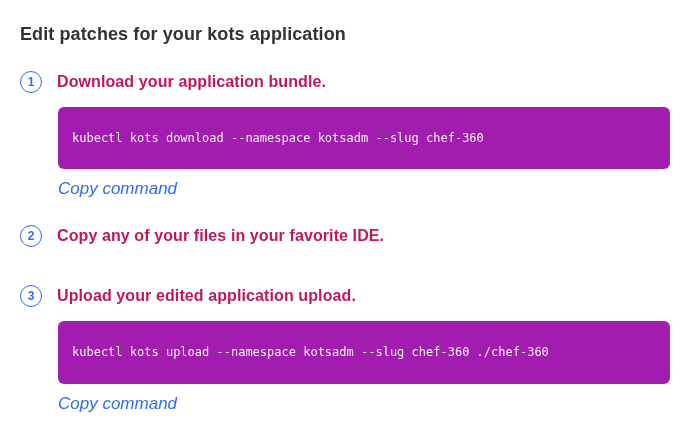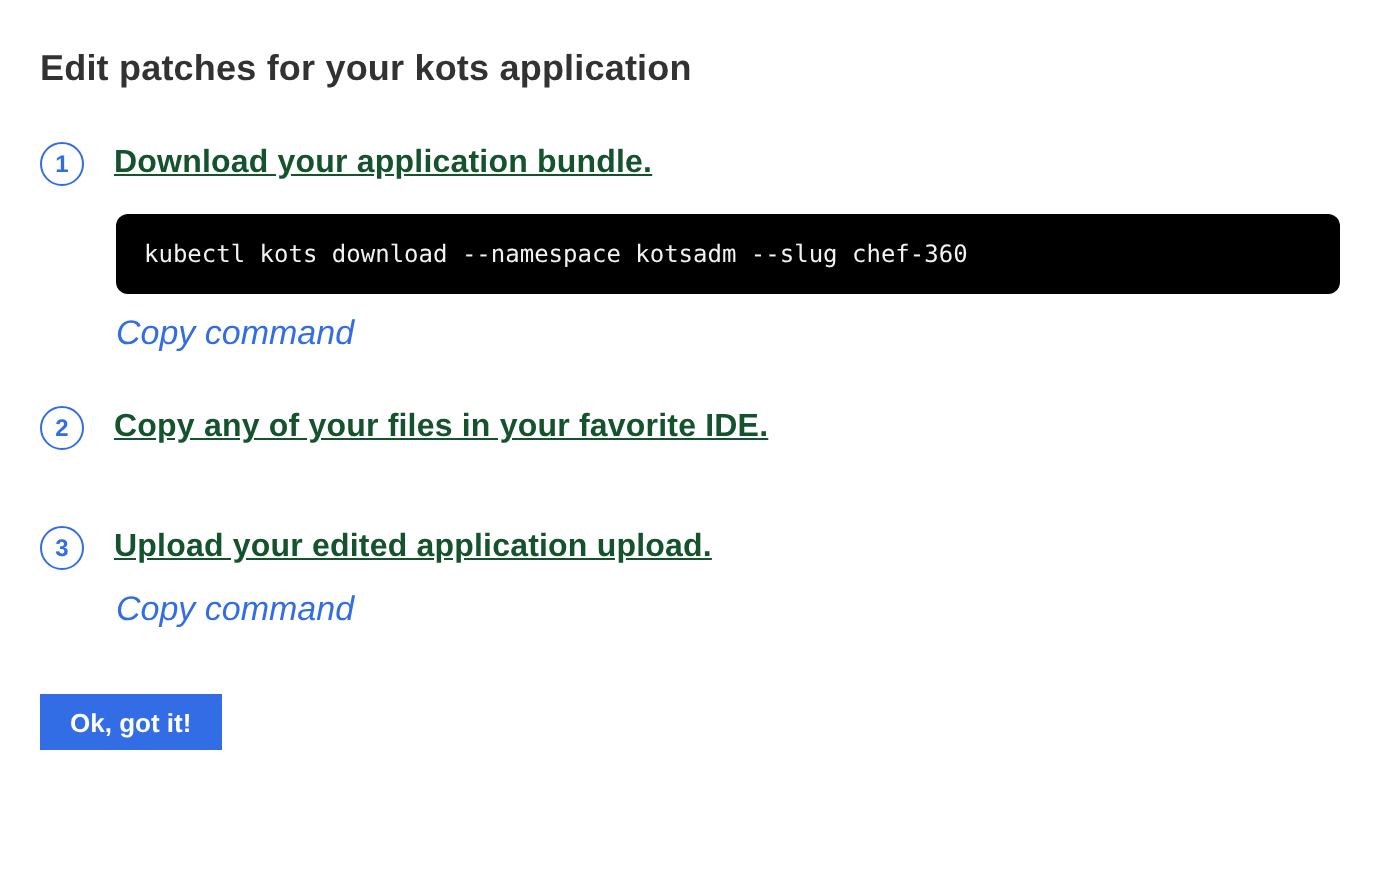--- a/index.html
+++ b/index.html
@@ -36,30 +36,29 @@
     font-weight: 700;
     display: flex;
     align-items: center;
     justify-content: center;
     line-height: 1;
   }
   .step-heading {
     margin-left: 15px;
     font-size: 16px;
     font-weight: 700;
-    color: #14532d;
+    color: #be185d;
     letter-spacing: 0.1px;
-    text-decoration: underline;
   }
   .step-body { margin-left: 38px; }
   .code-block {
     margin-top: 14px;
-    background: #000000;
+    background: #a21caf;
     border-radius: 6px;
-    padding: 13px 14px;
+    padding: 24px 14px;
     min-height: 40px;
     display: flex;
     align-items: center;
   }
   .code-text {
     font-family: "DejaVu Sans Mono", "Liberation Mono", monospace;
     font-size: 12px;
     color: #f2f2ef;
     white-space: pre;
     line-height: 1.2;
@@ -117,20 +116,23 @@
       <div class="step-heading">Copy any of your files in your favorite IDE.</div>
     </div>
   </div>
 
   <div class="step">
     <div class="step-row">
       <div class="step-circle">3</div>
       <div class="step-heading">Upload your edited application upload.</div>
     </div>
     <div class="step-body">
+      <div class="code-block">
+        <span class="code-text">kubectl kots upload --namespace kotsadm --slug chef-360 ./chef-360</span>
+      </div>
       <a class="copy-link">Copy command</a>
     </div>
   </div>
 
   <div class="footer">
     <button class="ok-button">Ok, got it!</button>
   </div>
 
 </div>
 

